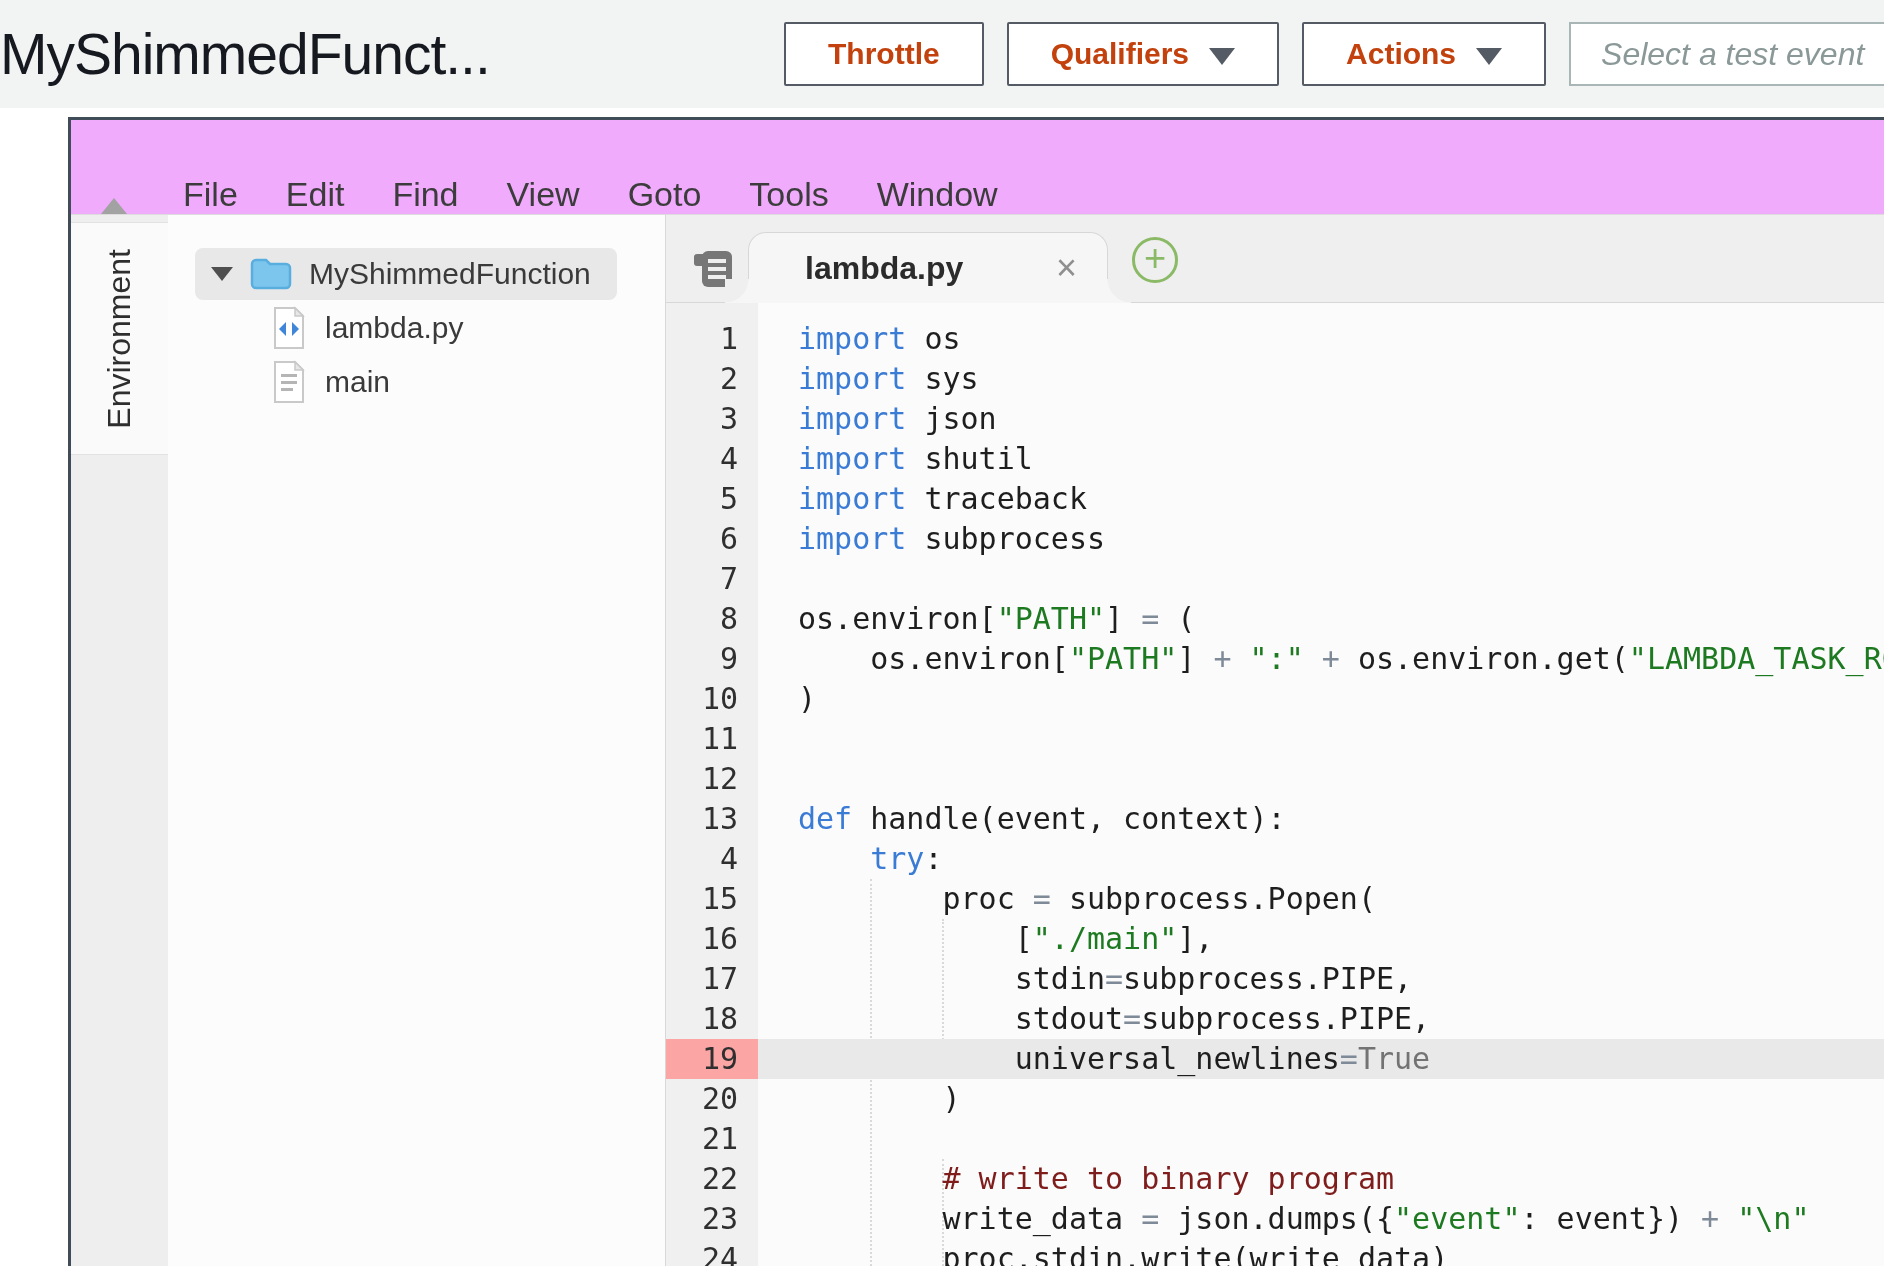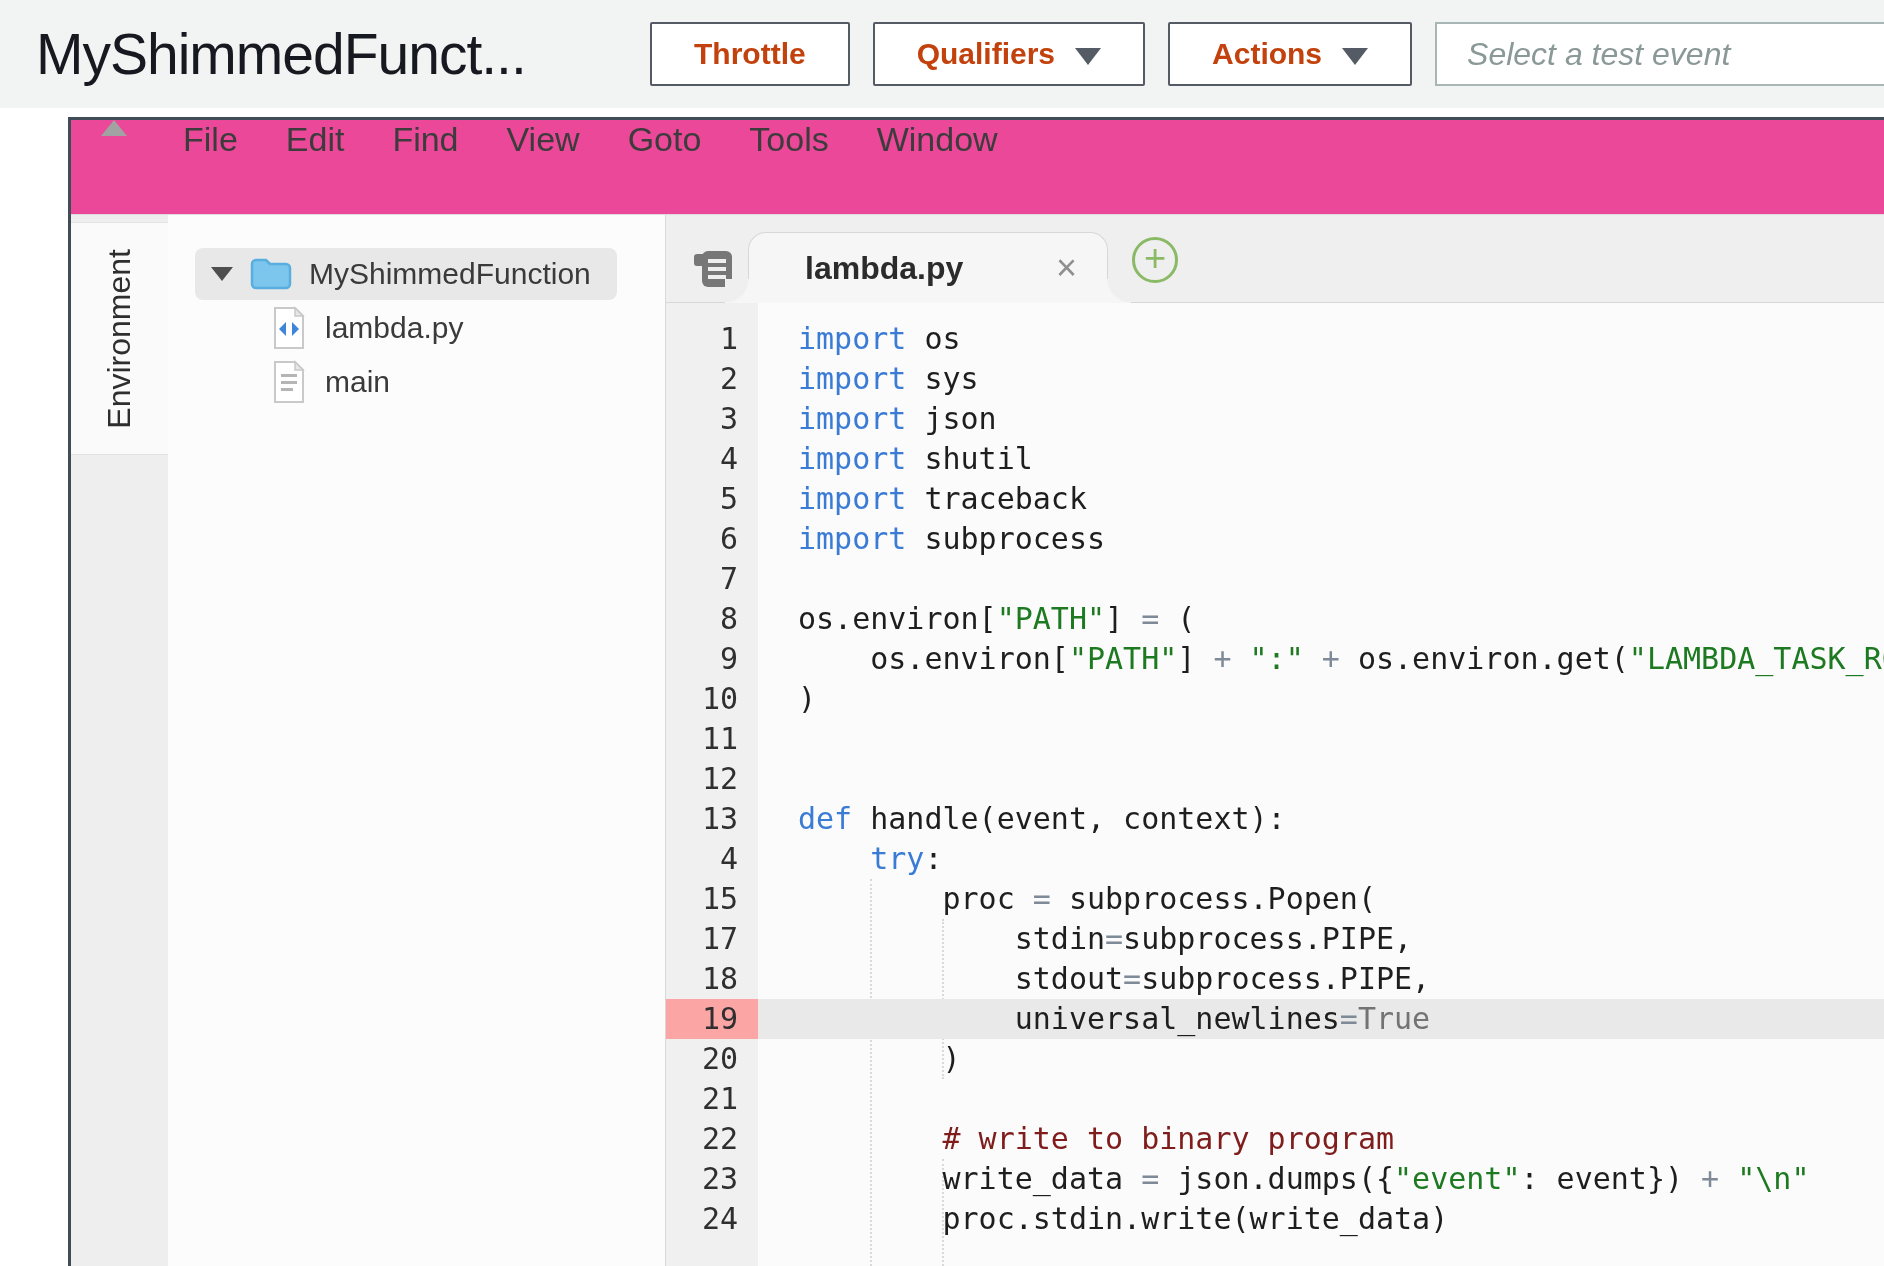--- a/index.html
+++ b/index.html
@@ -2,37 +2,37 @@
 <html><head>
 <meta charset="utf-8">
 <style>
   * { margin:0; padding:0; box-sizing:border-box; }
   html,body { width:1884px; height:1266px; overflow:hidden; }
   body { position:relative; background:#fff; font-family:"Liberation Sans", sans-serif; }
 
   
   .header { position:absolute; left:0; top:0; width:1884px; height:108px; background:#f2f3f3;
             display:flex; align-items:center; overflow:hidden; }
-  .fn-title { width:650px; flex-shrink:0; font-size:57px; font-weight:500; color:#16191f;
-              letter-spacing:-1px; white-space:nowrap; overflow:hidden;padding-left:36px; }
+  .fn-title { width:784px; flex-shrink:0; font-size:57px; font-weight:500; color:#16191f;
+              letter-spacing:-1px; white-space:nowrap; overflow:hidden; }
   .btn { height:64px; border:2px solid #545b64; border-radius:2px; background:#fff; color:#c2410c;
          font-weight:bold; font-size:30px; padding:0 42px; margin-right:23px;
          display:flex; align-items:center; gap:20px; cursor:pointer; flex-shrink:0; }
   .caret-down { width:0; height:0; border-left:13px solid transparent; border-right:13px solid transparent;
                 border-top:17px solid #545b64; margin-top:4px; }
   .select-box { height:64px; width:620px; flex-shrink:0; border:2px solid #a9b6b6; background:#fff;
                 color:#8b9898; font-style:italic; font-size:32px; display:flex; align-items:center;
                 padding-left:30px; }
 
   
   .window { position:absolute; left:68px; top:117px; right:0; bottom:0;
             border-top:3px solid #414c59; border-left:3px solid #414c59;
             background:#f0f0f0; display:flex; flex-direction:column; }
-  .menubar { height:95px; flex-shrink:0; background:#ec4899; border-bottom:1px solid #dcdcdc;
-             display:flex; align-items:flex-start; font-size:34px; color:#3c3c3c; }
+  .menubar { height:95px; flex-shrink:0; background:#f0abfc; border-bottom:1px solid #dcdcdc;
+             display:flex; align-items:flex-end; font-size:34px; color:#3c3c3c; }
   .collapse-caret { width:0; height:0; border-left:13px solid transparent; border-right:13px solid transparent;
                     border-bottom:16px solid #a2a2a2; margin:0 32px 0 30px; }
   .menu-item { padding:0 24px; cursor:default; }
 
   .ide-body { flex:1; display:flex; min-height:0; }
 
   
   .strip { width:97px; flex-shrink:0; background:#eeeeee; position:relative; }
   .env-tab { position:absolute; left:0; right:0; top:7px; height:233px; background:#fafafa;
              border-top:1px solid #e2e2e2; border-bottom:1px solid #e2e2e2;
@@ -239,20 +239,24 @@
             </div>
             <div class="code-row">
               <span class="num">4</span>
               <span class="txt"><span>    </span><span class="kw">try</span><span>:</span></span>
             </div>
             <div class="code-row">
               <span class="num">15</span>
               <span class="txt"><span>        proc </span><span class="op">=</span><span> subprocess.Popen(</span></span>
             </div>
             <div class="code-row">
+              <span class="num">16</span>
+              <span class="txt"><span>            [</span><span class="str">"./main"</span><span>],</span></span>
+            </div>
+            <div class="code-row">
               <span class="num">17</span>
               <span class="txt"><span>            stdin</span><span class="op">=</span><span>subprocess.PIPE,</span></span>
             </div>
             <div class="code-row">
               <span class="num">18</span>
               <span class="txt"><span>            stdout</span><span class="op">=</span><span>subprocess.PIPE,</span></span>
             </div>
             <div class="code-row active">
               <span class="num">19</span>
               <span class="txt"><span>            universal_newlines</span><span class="op">=</span><span class="cst">True</span></span>

